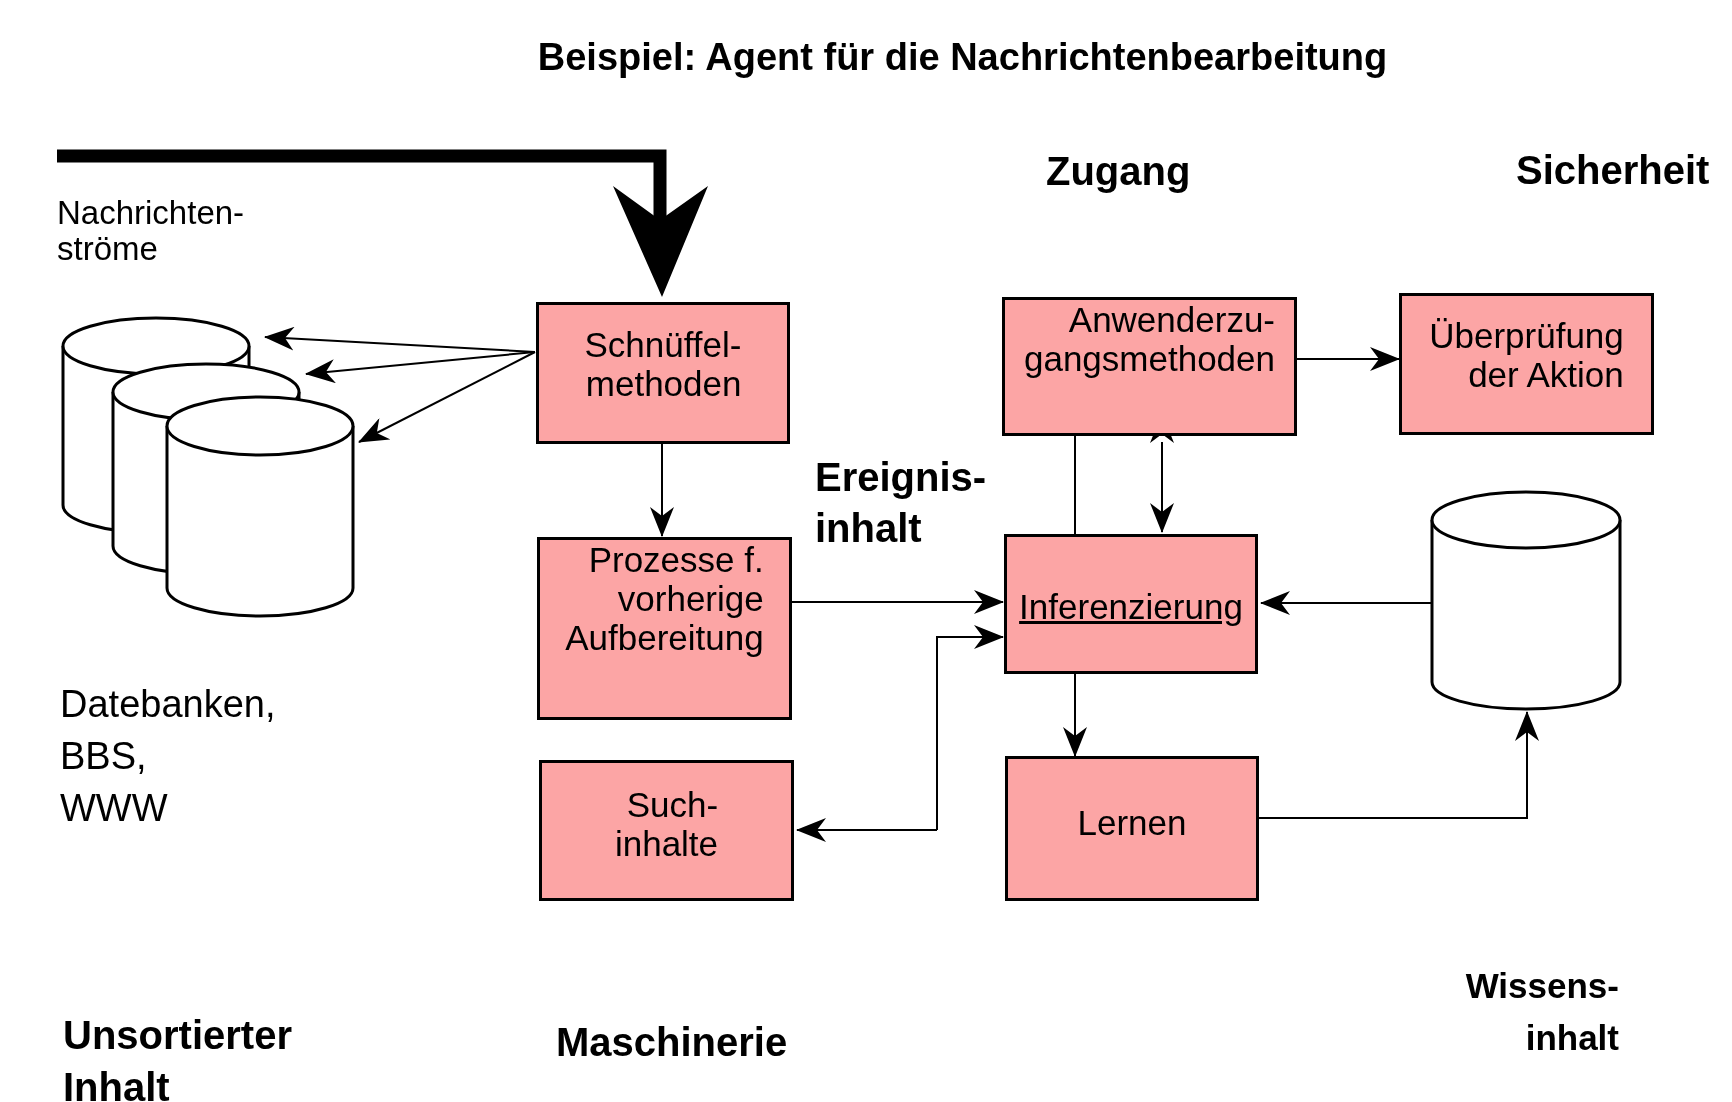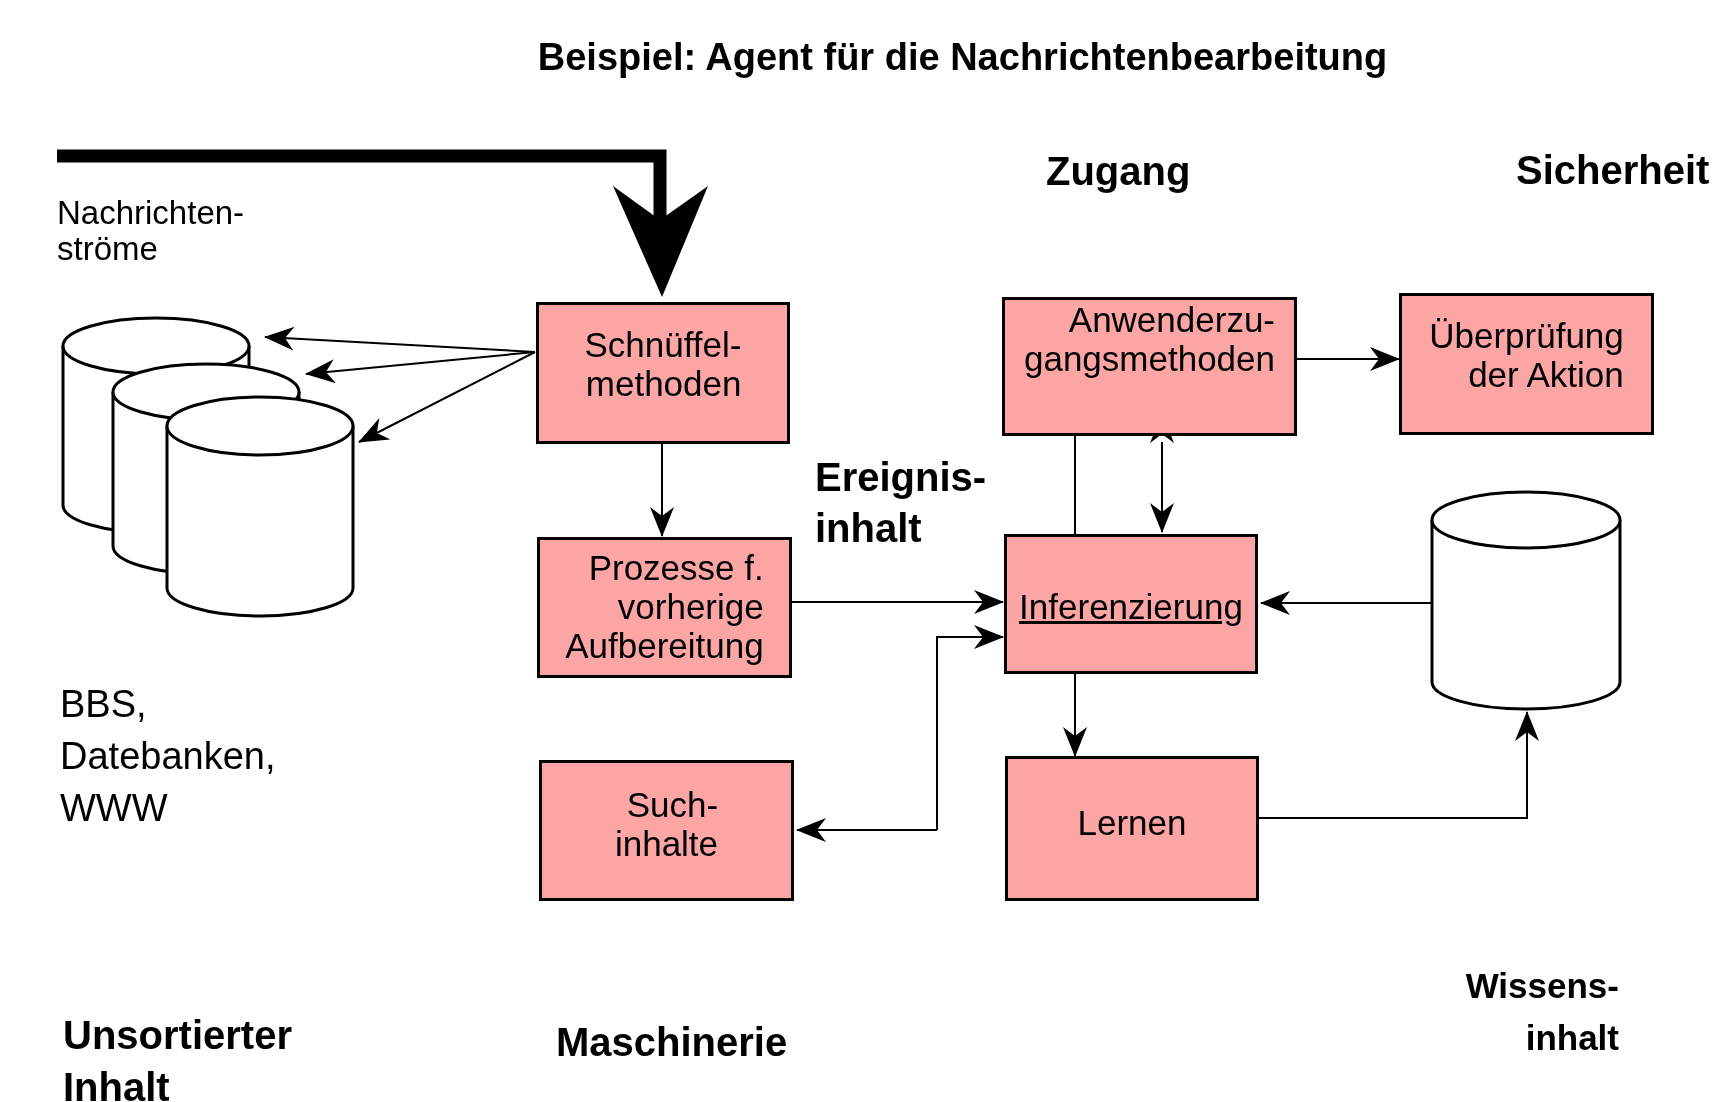--- a/index.html
+++ b/index.html
@@ -78,22 +78,22 @@
 </svg>
 
 <div class="lbl bold" style="left:0; width:1925px; text-align:center; top:38px; font-size:38px;">Beispiel: Agent für die Nachrichtenbearbeitung</div>
 
 <div class="lbl" style="left:57px; top:195px; font-size:33px; line-height:36px;">
   <div>Nachrichten-</div>
   <div>ströme</div>
 </div>
 
 <div class="lbl" style="left:60px; top:678px; font-size:38px; line-height:52px;">
+  <div>Datebanken,</div>
   <div>BBS,</div>
-  <div>Datebanken,</div>
   <div>WWW</div>
 </div>
 
 <div class="lbl bold" style="left:815px; top:452px; font-size:40px; line-height:51px;">
   <div>Ereignis-</div>
   <div>inhalt</div>
 </div>
 
 <div class="lbl bold" style="left:1046px; top:151px; font-size:40px;">Zugang</div>
 
@@ -111,21 +111,21 @@
   <div>inhalt</div>
 </div>
 
 <div class="box" style="left:536px; top:302px; width:254px; height:142px; padding-top:20px;">
   <div class="box-text">
     <span>Schnüffel-</span>
     <span>methoden</span>
   </div>
 </div>
 
-<div class="box" style="left:537px; top:537px; width:255px; height:141px; padding-top:8px;">
+<div class="box" style="left:537px; top:537px; width:255px; height:183px; ">
   <div class="box-text">
     <span>Prozesse f.</span>
     <span>vorherige</span>
     <span>Aufbereitung</span>
   </div>
 </div>
 
 <div class="box" style="left:539px; top:760px; width:255px; height:141px; padding-top:22px;">
   <div class="box-text">
     <span>Such-</span>

